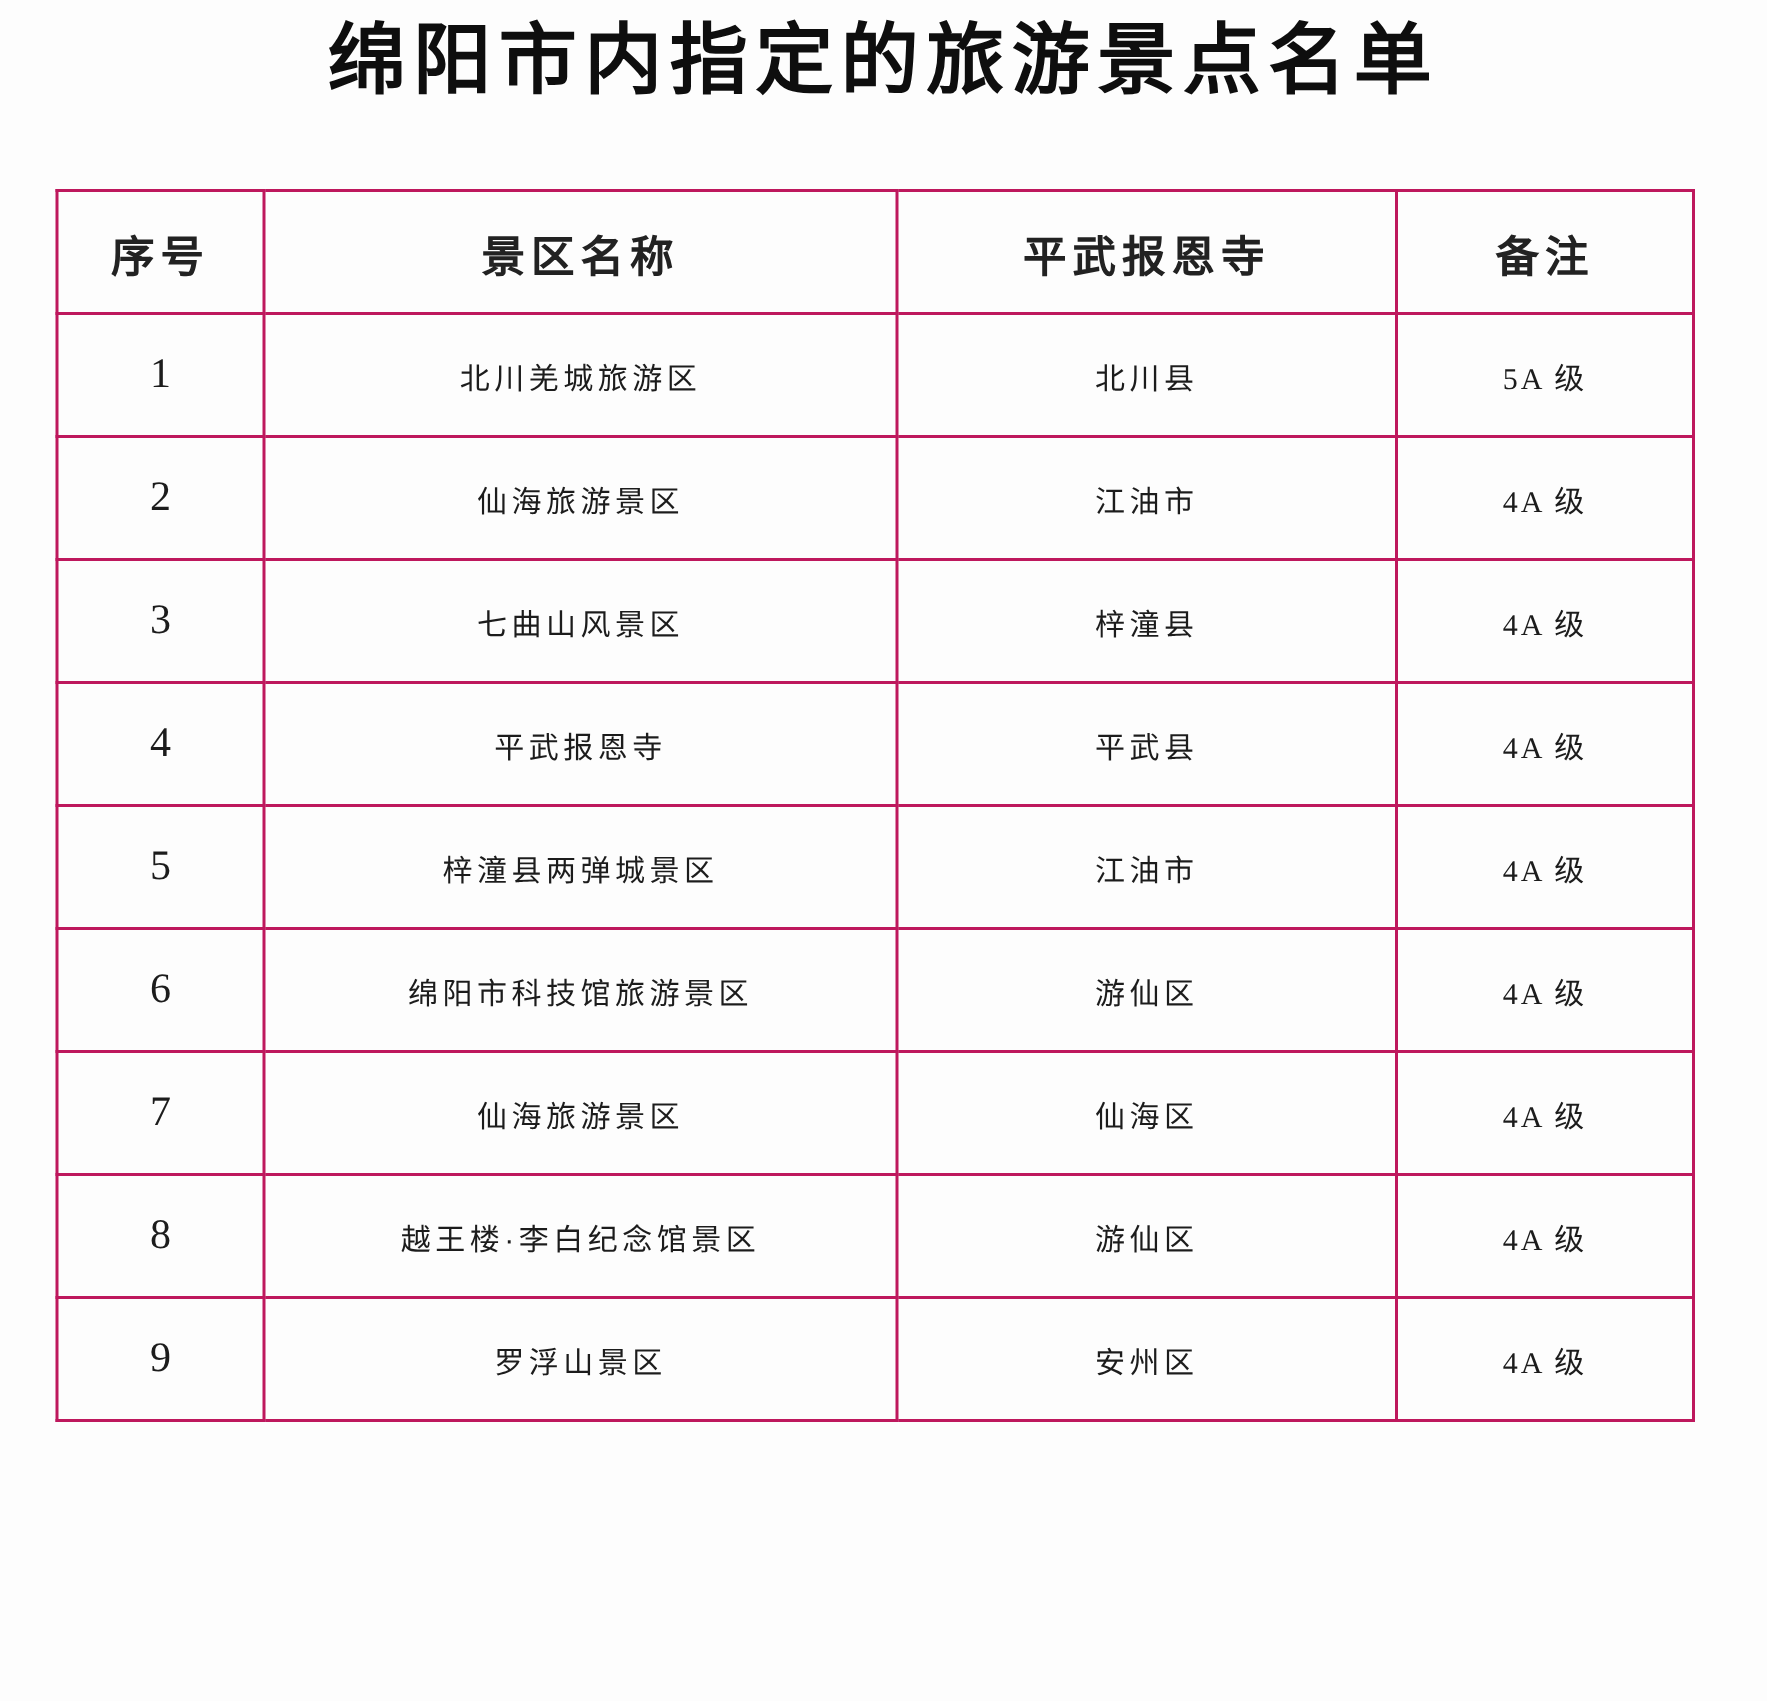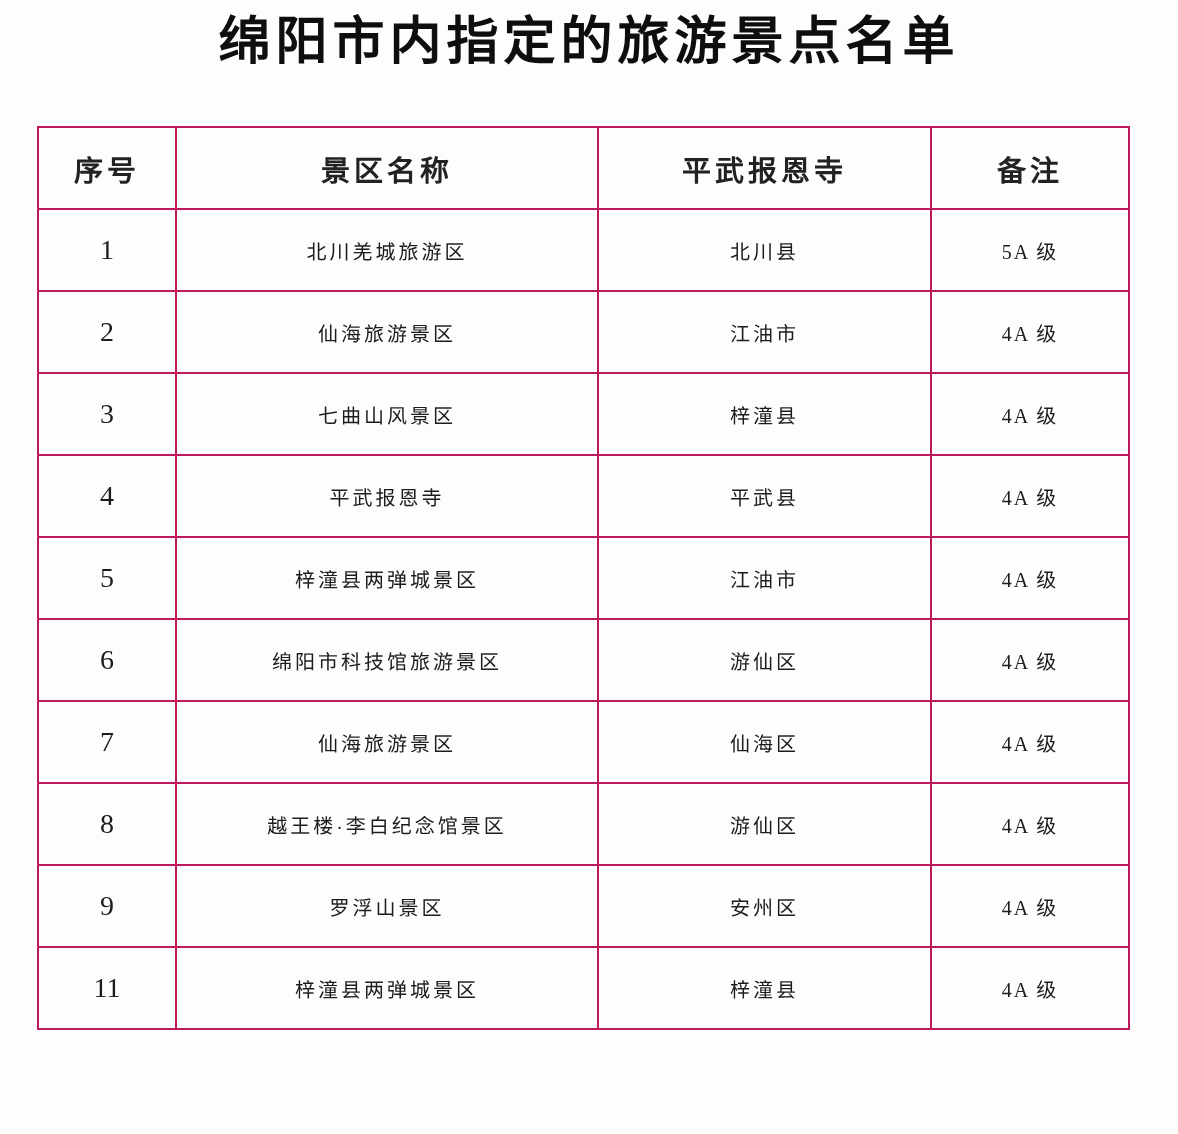--- a/index.html
+++ b/index.html
@@ -151,22 +151,16 @@
         <td class="cell-name">越王楼·李白纪念馆景区</td>
         <td class="cell-district">游仙区</td>
         <td class="cell-note">4A 级</td>
       </tr>
       <tr>
         <td class="cell-no">9</td>
         <td class="cell-name">罗浮山景区</td>
         <td class="cell-district">安州区</td>
         <td class="cell-note">4A 级</td>
       </tr>
-      <tr>
-        <td class="cell-no">11</td>
-        <td class="cell-name">梓潼县两弹城景区</td>
-        <td class="cell-district">梓潼县</td>
-        <td class="cell-note">4A 级</td>
-      </tr>
     </tbody>
   </table>
 
 </div>
 
 </body></html>

